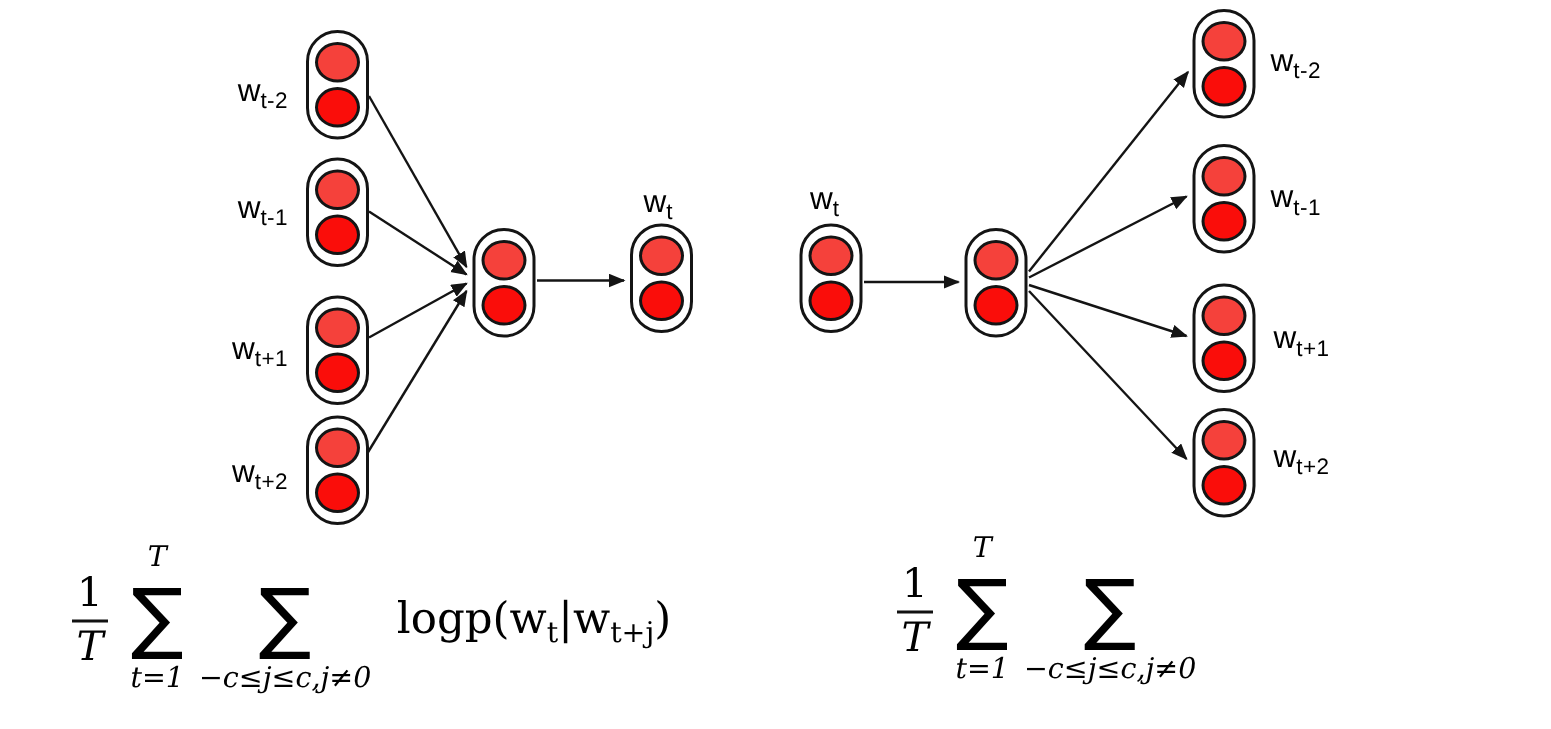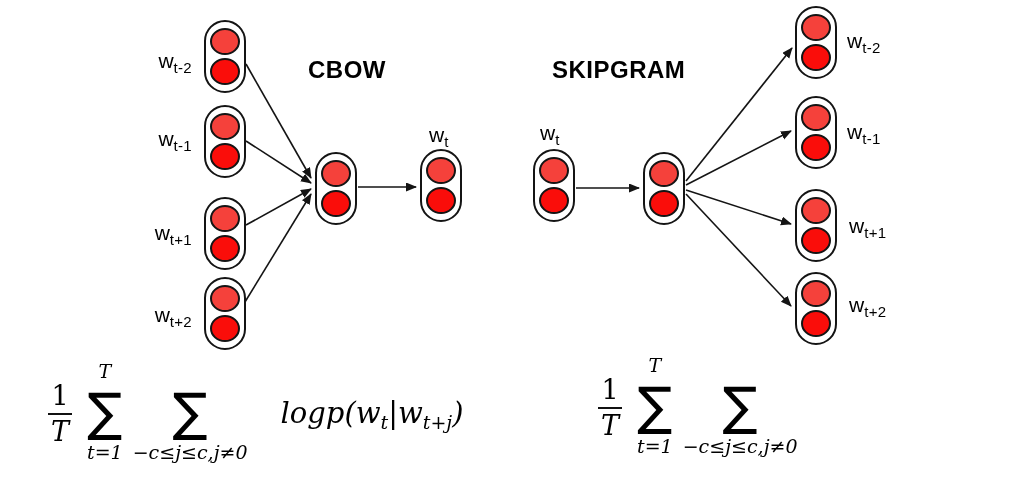--- a/index.html
+++ b/index.html
@@ -85,22 +85,22 @@
     font-size: 19px; font-style: italic; line-height: 1;
     height: 21px; display: block; white-space: nowrap;
   }
   .sum .limit.upper { margin-bottom: 1px; }
   .sum .limit.lower { margin-top: 3px; height: 23px; }
   .sum .sigma {
     font-family: "DejaVu Sans", sans-serif;
     font-size: 52px; line-height: 56px; font-weight: normal;
   }
   .expr {
-    font-size: 29px; font-style: italic;
-    margin-left: 28px; white-space: nowrap;
+    font-size: 29px; 
+    margin-left: 12px; white-space: nowrap;
   }
   .expr sub { font-size: 19px; vertical-align: -6px; }
 </style>
 </head>
 <body>
 
 <div class="stage">
 
   <svg class="arrows" width="1034" height="486" viewBox="0 0 1034 486">
     <defs>
@@ -115,22 +115,20 @@
     <line x1="245" y1="302" x2="311" y2="194" marker-end="url(#ah)"></line>
     <line x1="358" y1="187" x2="416" y2="187" marker-end="url(#ah)"></line>
 
     <line x1="576" y1="188" x2="639" y2="188" marker-end="url(#ah)"></line>
     <line x1="686" y1="181" x2="792" y2="48" marker-end="url(#ah)"></line>
     <line x1="686" y1="185" x2="791" y2="131" marker-end="url(#ah)"></line>
     <line x1="686" y1="190" x2="791" y2="224" marker-end="url(#ah)"></line>
     <line x1="686" y1="194" x2="791" y2="306" marker-end="url(#ah)"></line>
   </svg>
 
-  <div class="model-title" style="left:308px; top:56px;">CBOW</div>
-  <div class="model-title" style="left:552px; top:56px;">SKIPGRAM</div>
 
   <div class="node-label left-label" style="left:132px; top:50px;"><span>w</span><sub>t-2</sub></div>
   <div class="node-label left-label" style="left:132px; top:128px;"><span>w</span><sub>t-1</sub></div>
   <div class="node-label left-label" style="left:132px; top:222px;"><span>w</span><sub>t+1</sub></div>
   <div class="node-label left-label" style="left:132px; top:304px;"><span>w</span><sub>t+2</sub></div>
 
   <div class="capsule" style="left:204px; top:20px;">
       <span class="circle top"></span>
       <span class="circle bottom"></span>
     </div>

